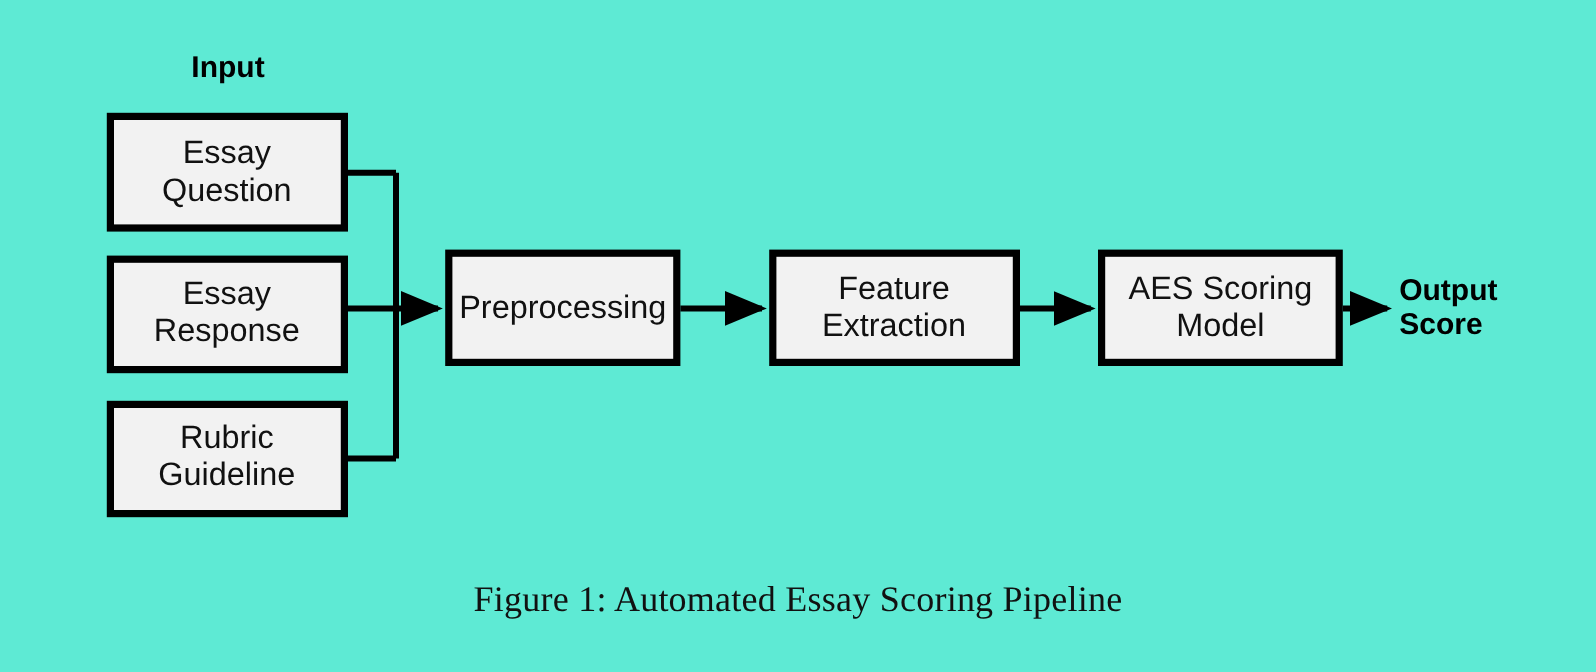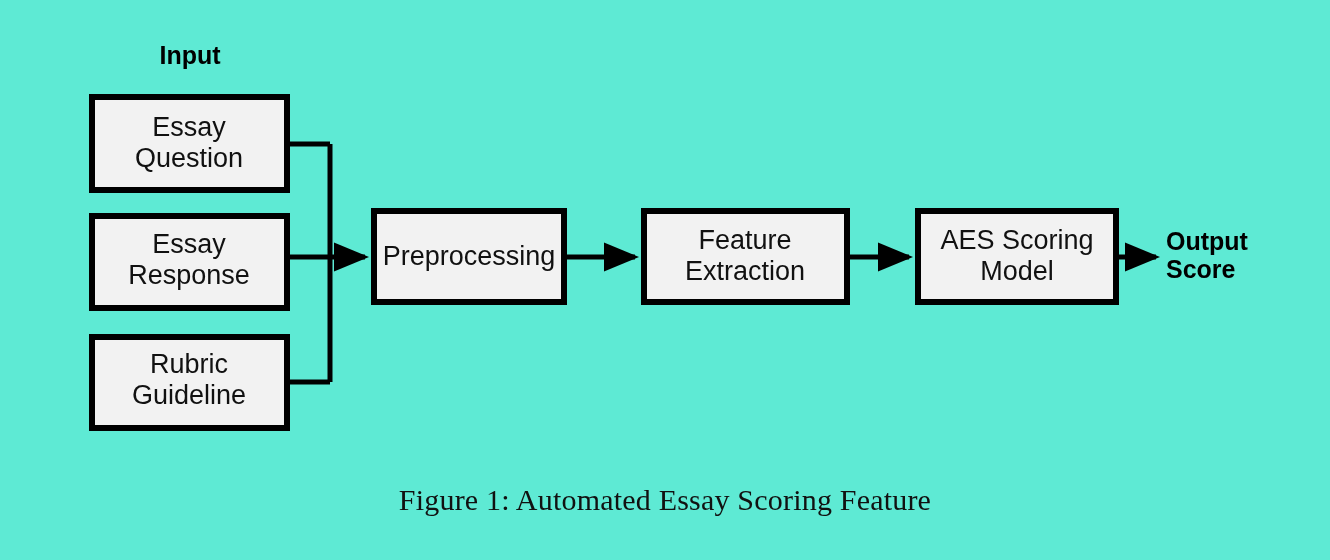--- a/index.html
+++ b/index.html
@@ -112,15 +112,15 @@
     <rect class="node-box" x="918" y="211" width="198" height="91" rx="0"></rect>
     <text class="node-label" x="1017" y="242">AES Scoring</text>
     <text class="node-label" x="1017" y="273">Model</text>
 
     <path class="conn-line" d="M 1119 257 L 1156 257" marker-end="url(#arrowhead)"></path>
 
     <text class="output-label" x="1166" y="250">Output</text>
     <text class="output-label" x="1166" y="278">Score</text>
   </svg>
 
-  <div class="caption-text">Figure 1: Automated Essay Scoring Feature</div>
+  <div class="caption-text">Figure 1: Automated Essay Scoring Pipeline</div>
 
 </div>
 
 </body></html>

